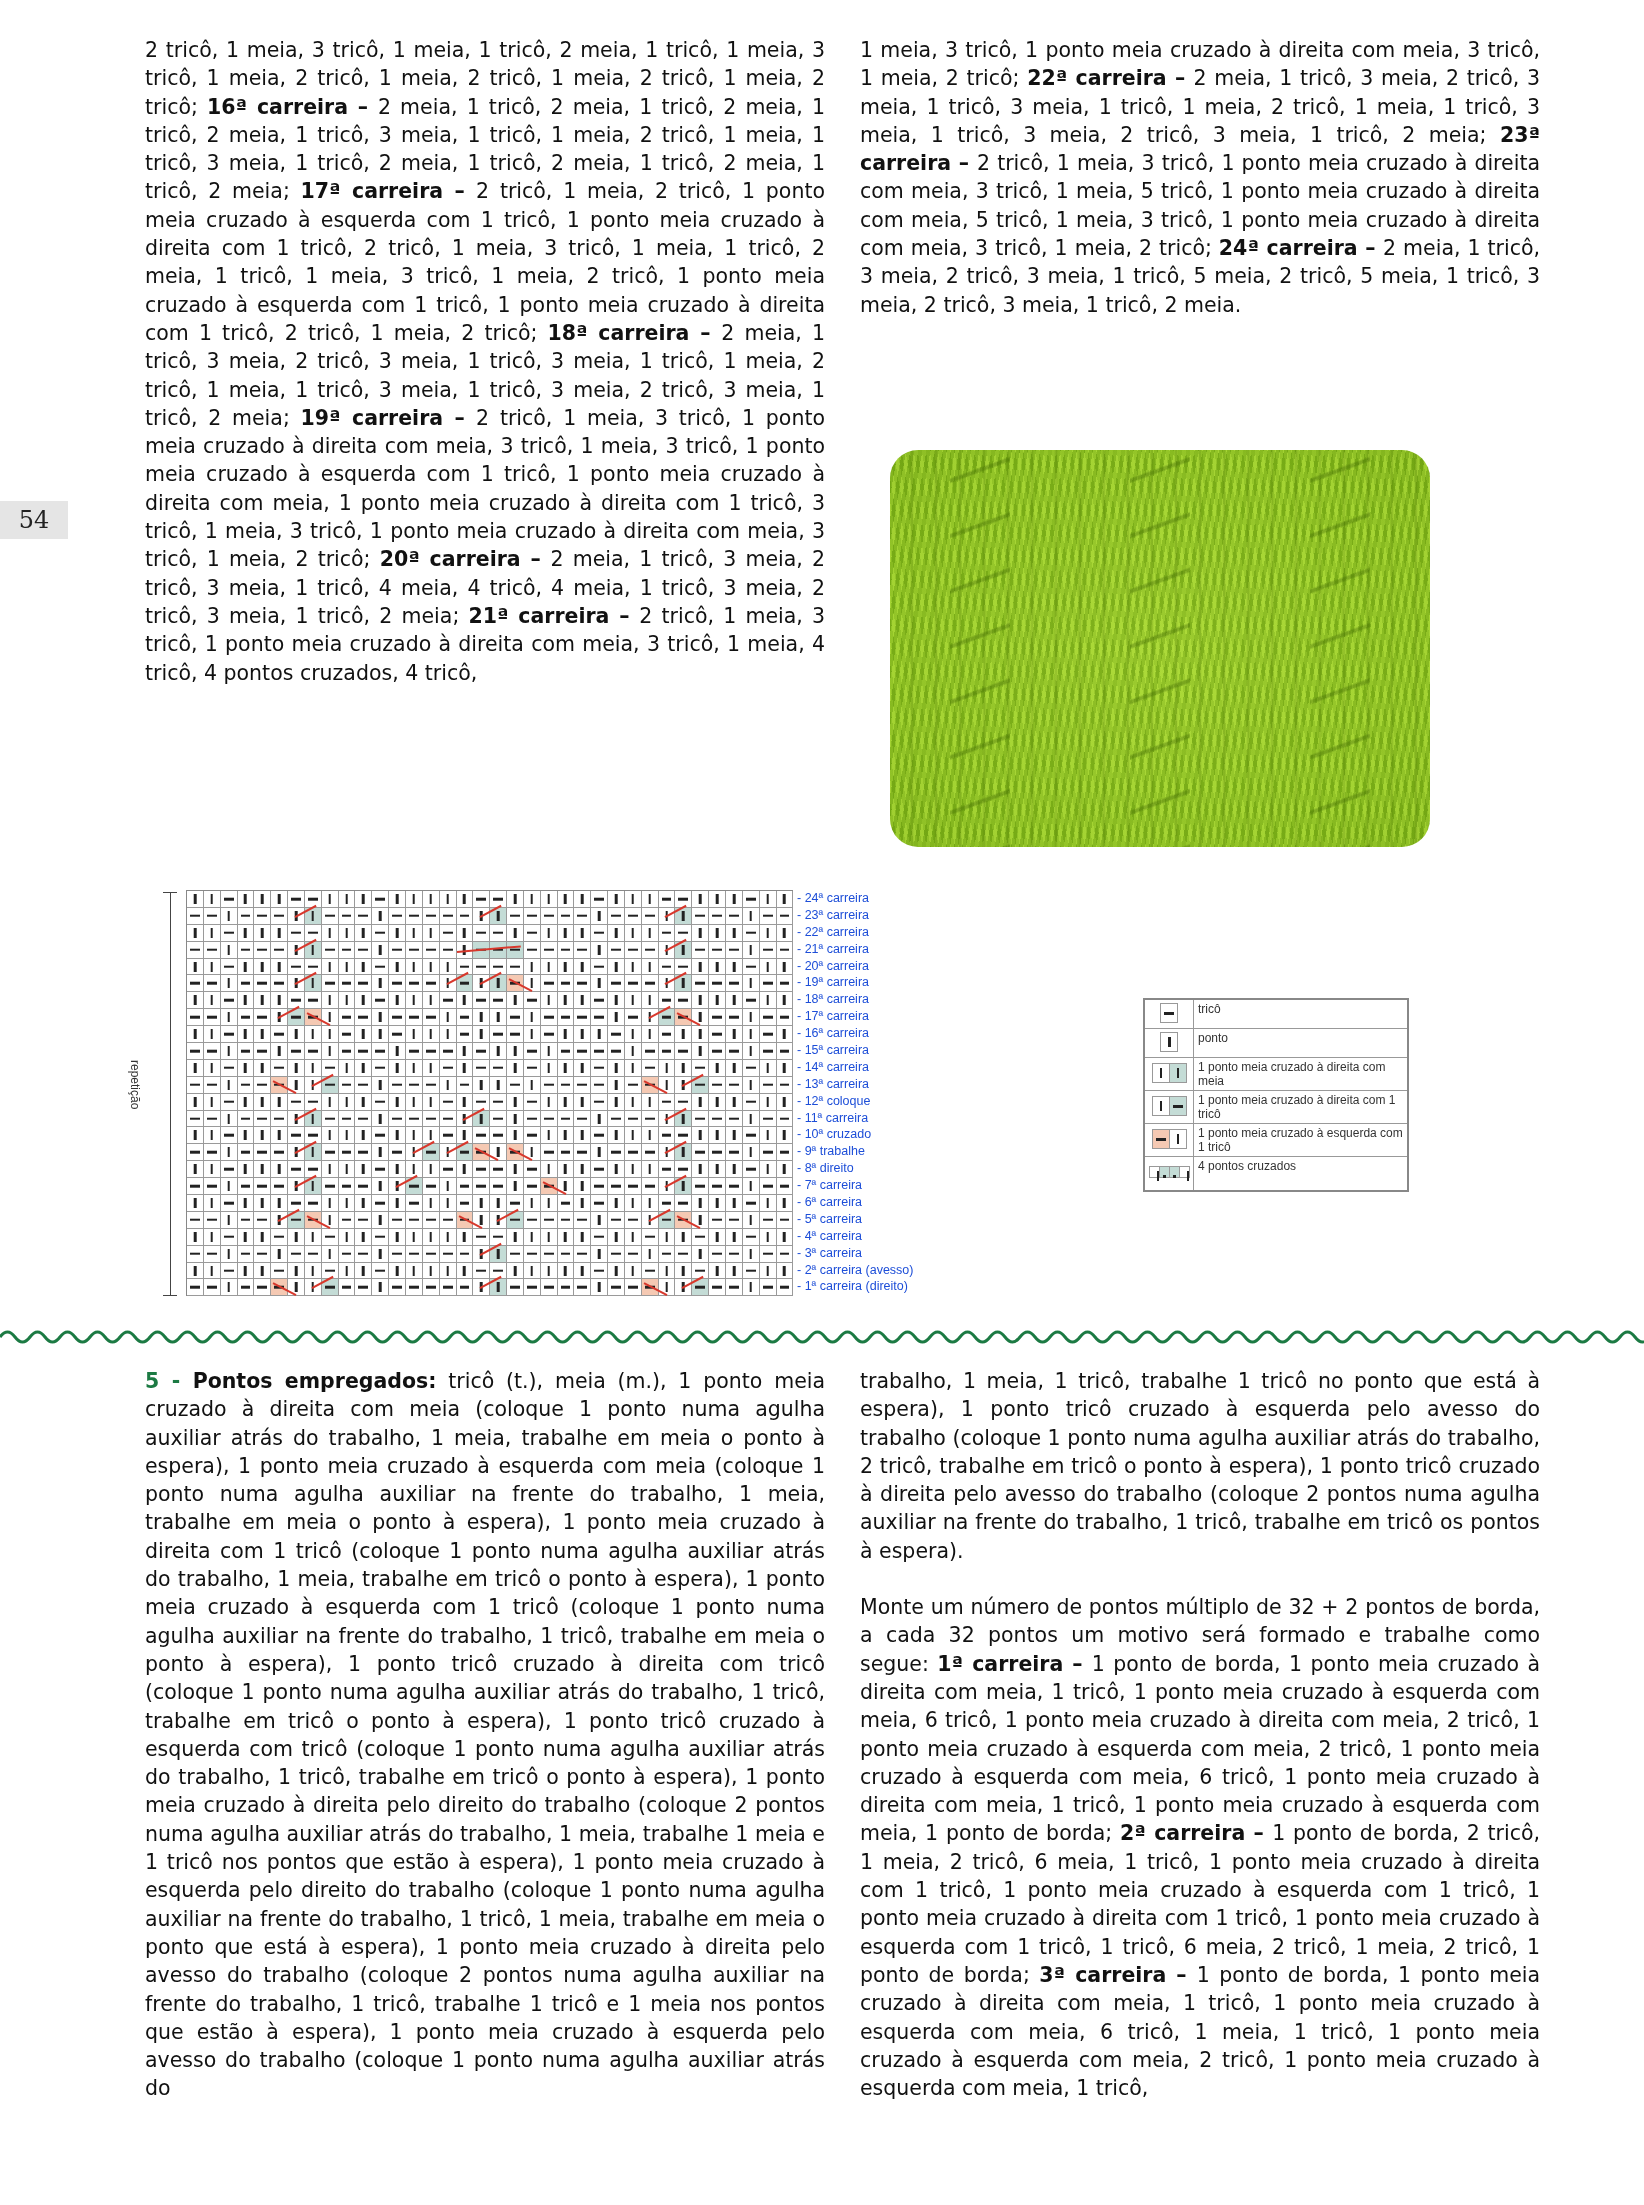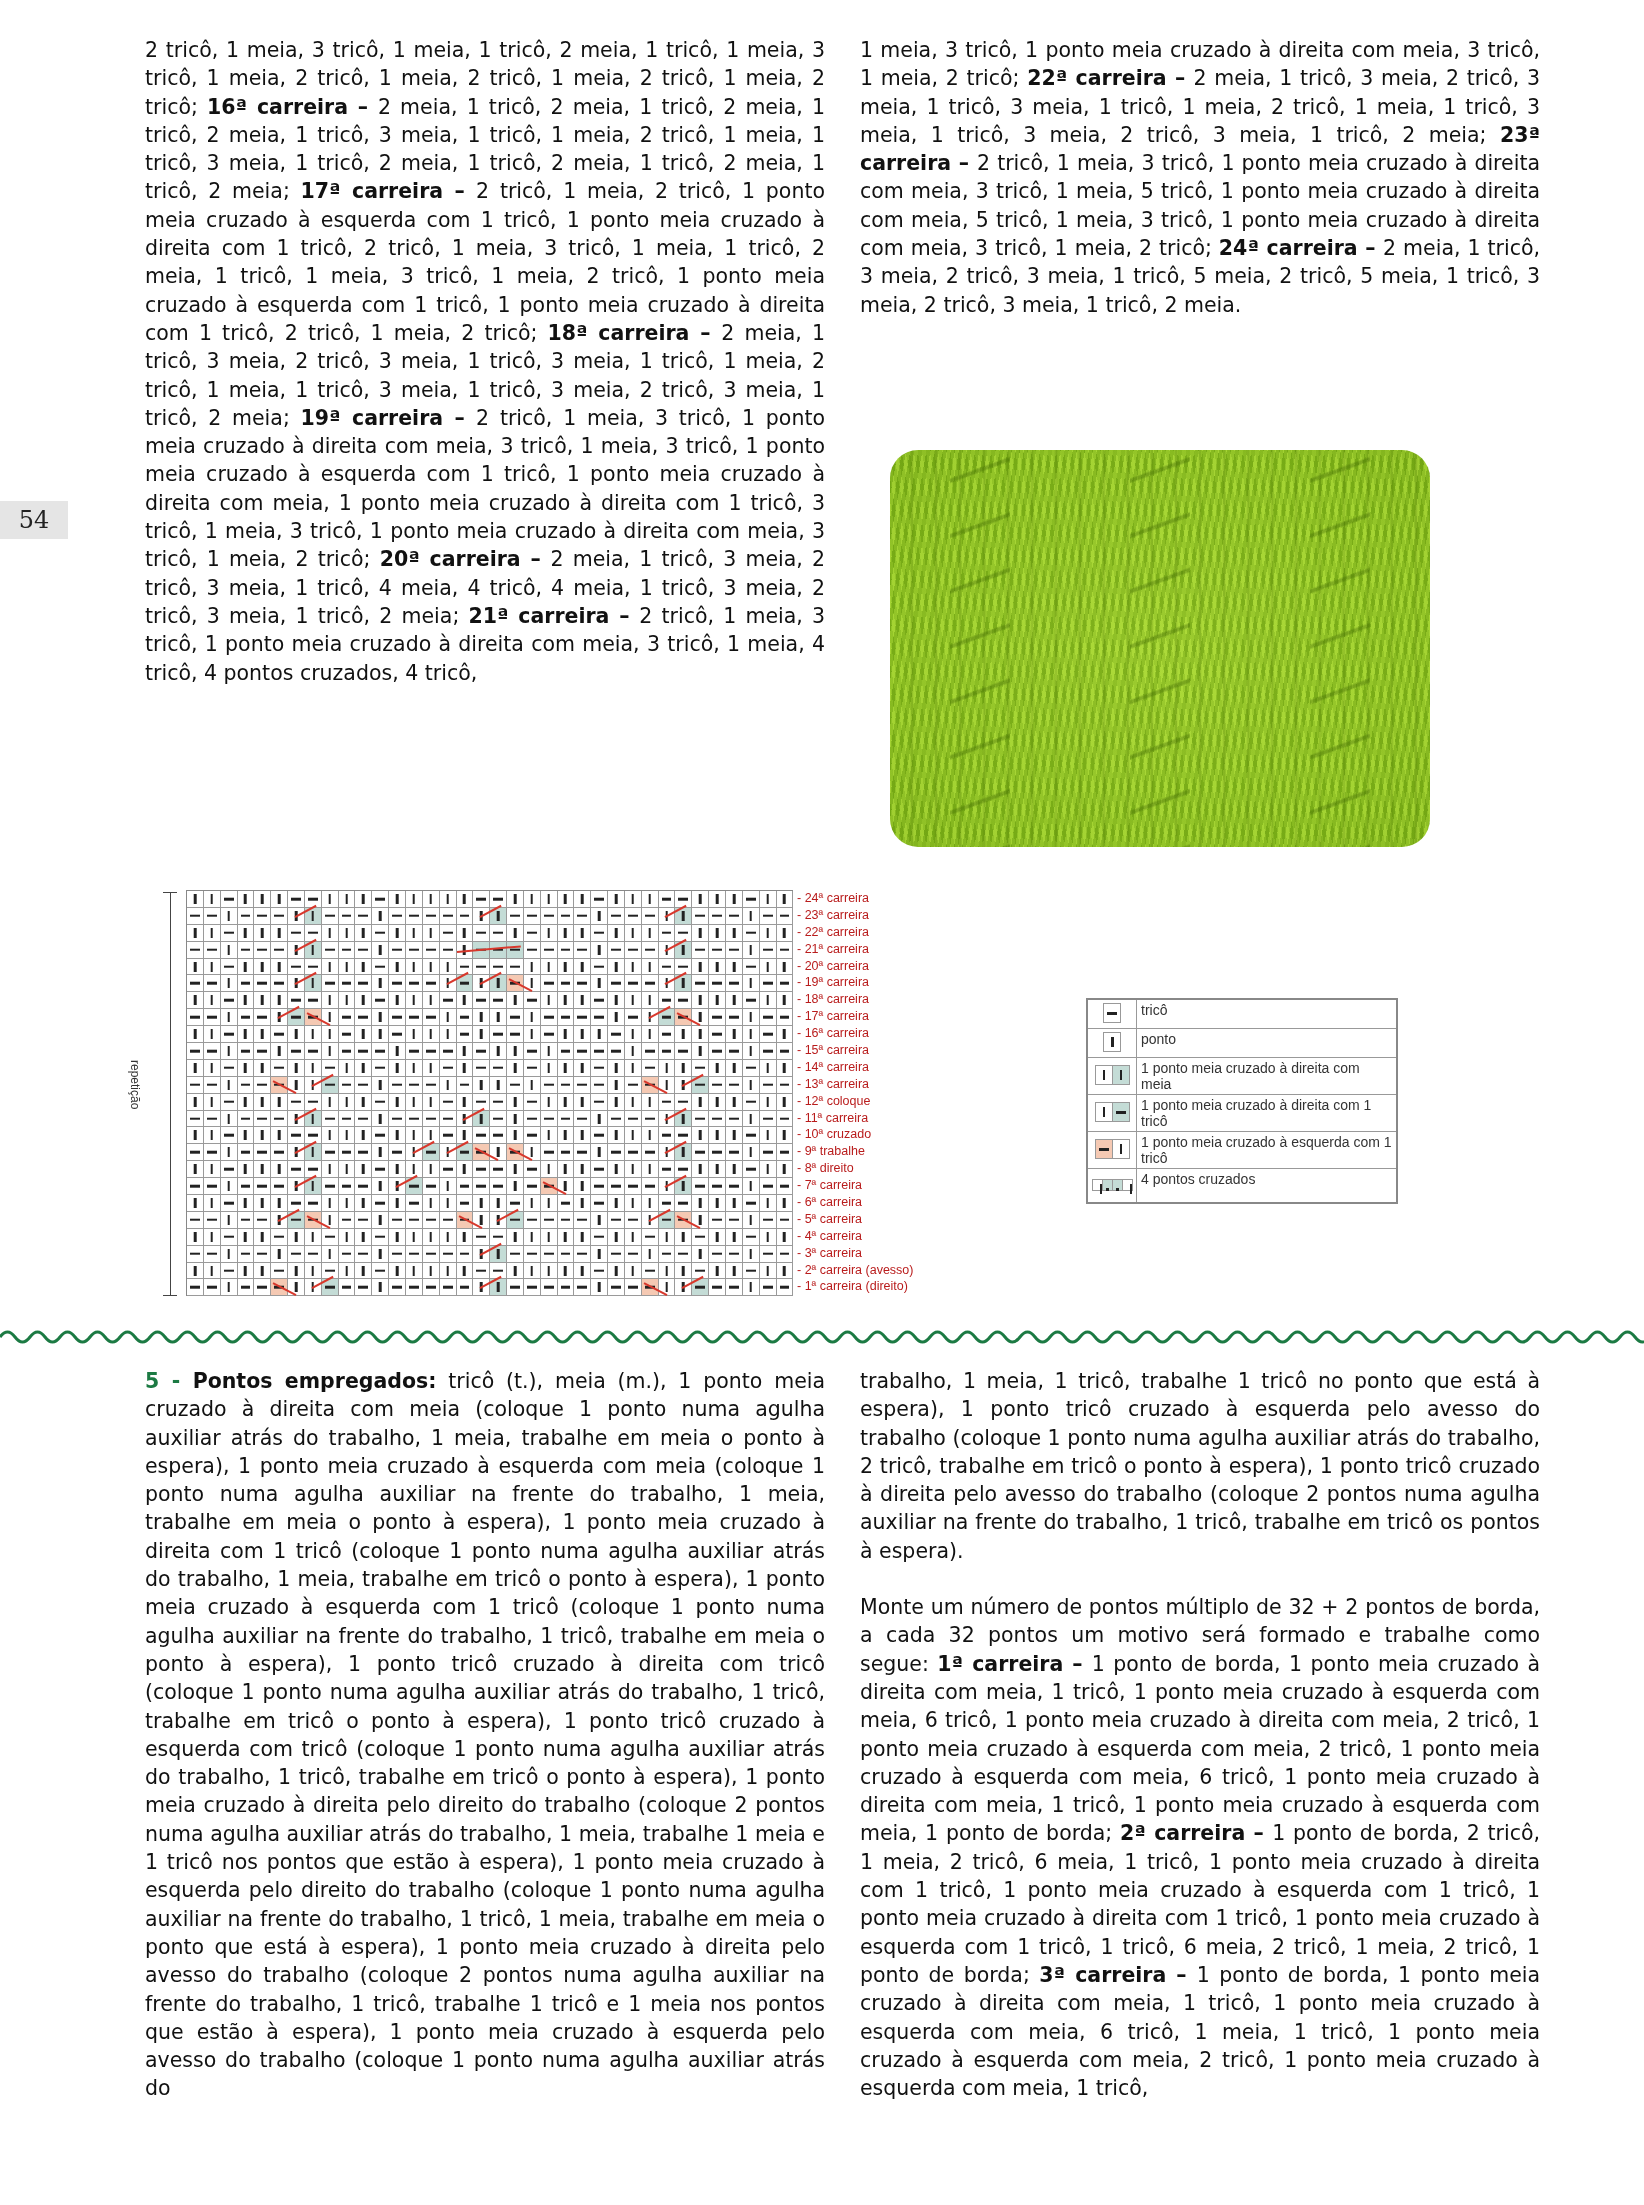--- a/index.html
+++ b/index.html
@@ -36,33 +36,33 @@
           position: relative; background: #fff; }
   .cell.teal { background: #c4dcd6; }
   .cell.salmon { background: #f5c9b3; }
   .cell .knit { position: absolute; left: 50%; top: 3px; width: 2.6px; height: 10px; background: #222; transform: translateX(-50%); }
   .cell .purl { position: absolute; left: 3px; right: 3px; top: 50%; height: 2.6px; background: #222; transform: translateY(-50%); }
   .cell .stroke-r { position: absolute; left: -10px; top: 8px; width: 24px; height: 2.2px; background: #d8382c; transform: rotate(-28deg); transform-origin: left center; z-index: 2; }
   .cell .stroke-l { position: absolute; left: 2px; top: 3px; width: 26px; height: 2.2px; background: #d8382c; transform: rotate(28deg); transform-origin: left center; z-index: 2; }
   .cell .stroke-q { position: absolute; left: 0; top: 9px; width: 64px; height: 2.2px; background: #d8382c; transform: rotate(-5deg); transform-origin: left center; z-index: 2; }
 
   #row-labels { position: absolute; left: 797px; top: 890px; font-family: "Liberation Sans", sans-serif;
-                font-size: 12.5px; color: #b91c1c; }
+                font-size: 12.5px; color: #1d4ed8; }
   #row-labels div { height: 16.9px; line-height: 16.9px; white-space: nowrap; }
 
   #repeat-bracket { position: absolute; left: 170px; top: 892px; width: 1px; height: 404px; background: #444; }
   #repeat-bracket::before, #repeat-bracket::after { content: ""; position: absolute; left: -7px; width: 14px; height: 1px; background: #444; }
   #repeat-bracket::before { top: 0; }
   #repeat-bracket::after { bottom: 0; }
   #repeat-label { position: absolute; left: 142px; top: 1060px; transform: rotate(90deg); transform-origin: left top;
                   font-family: "Liberation Sans", sans-serif; font-size: 12px; color: #333; white-space: nowrap; }
 
   
-  #legend { position: absolute; left: 1086px; top: 998px; width: 312px; border: 2px solid #888; border-collapse: collapse;
-            font-family: "Liberation Sans", sans-serif; font-size: 14px; color: #333; }
+  #legend { position: absolute; left: 1143px; top: 998px; width: 266px; border: 2px solid #888; border-collapse: collapse;
+            font-family: "Liberation Sans", sans-serif; font-size: 12px; color: #333; }
   #legend td { border: 1.5px solid #999; vertical-align: top; padding: 2px 4px; }
   #legend td.sym { width: 42px; text-align: center; vertical-align: middle; padding: 3px; }
   .lg-box { display: inline-flex; border: 1px solid #999; height: 18px; }
   .lg-box span { width: 16px; height: 18px; position: relative; display: inline-block; border-right: 1px solid #999; }
   .lg-box span:last-child { border-right: none; }
   .lg-knit::after { content: ""; position: absolute; left: 7px; top: 4px; width: 2.5px; height: 10px; background: #222; }
   .lg-purl::after { content: ""; position: absolute; left: 3px; right: 3px; top: 8px; height: 2.5px; background: #222; }
   .lg-teal { background: #c4dcd6; }
   .lg-salmon { background: #f5c9b3; }
 

